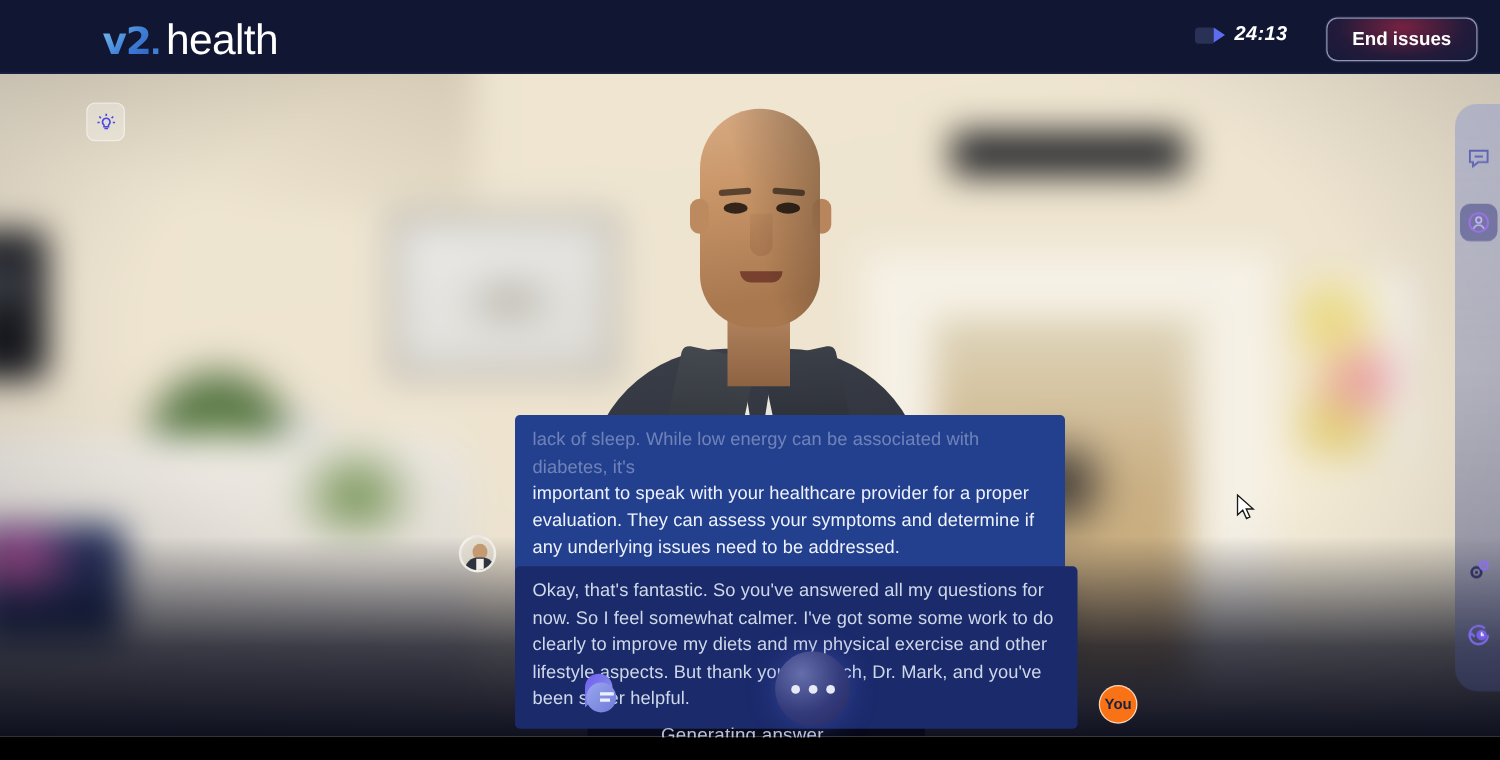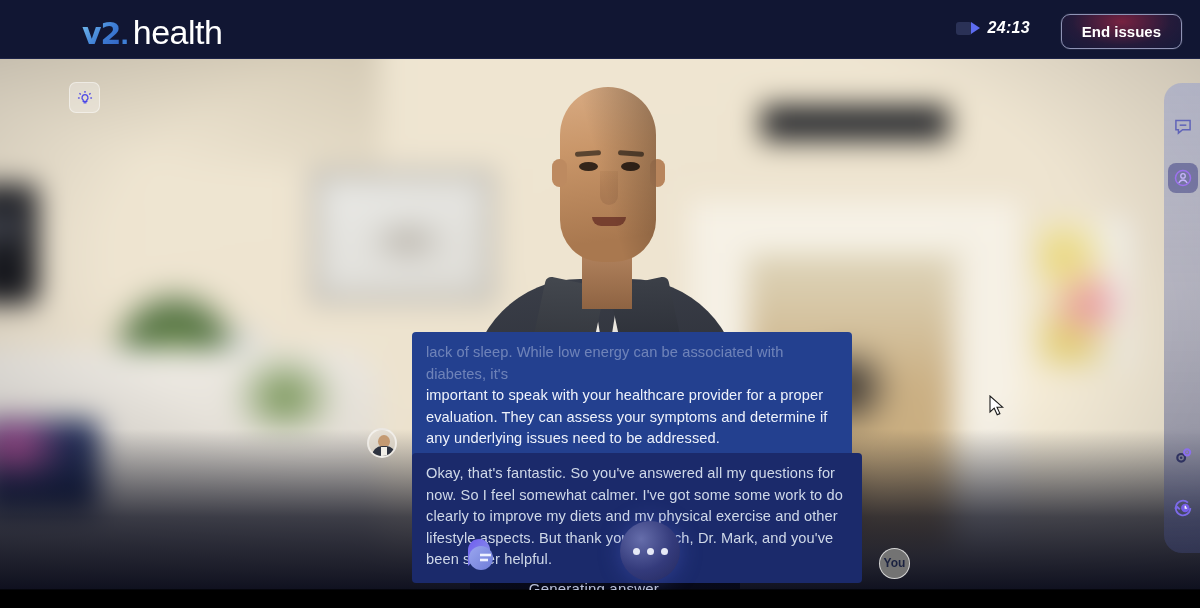--- a/index.html
+++ b/index.html
@@ -233,21 +233,21 @@
     border:2px solid rgba(255,255,255,0.55); overflow:hidden;
   }
   .avatar-doc .av-head{ position:absolute; left:9px; top:5px; width:12px; height:13px; background:#c49a72; border-radius:50%; }
   .avatar-doc .av-body{ position:absolute; left:3px; top:16px; width:24px; height:15px; background:#2e3340; border-radius:10px 10px 0 0; }
   .avatar-doc .av-shirt{ position:absolute; left:12px; top:17px; width:6px; height:13px; background:#f2efe8; }
 
   .msg-user{ left:412px; top:394px; width:450px; }
   .msg-user .bubble{ background:#1b2a6b; color:#cfd8e8; border-radius:4px; }
   .avatar-you{
     position:absolute; right:-48px; bottom:4px; width:31px; height:31px; border-radius:50%;
-    background:#737373; border:1px solid rgba(255,255,255,0.7);
+    background:#f97316; border:1px solid rgba(255,255,255,0.7);
     display:flex; align-items:center; justify-content:center;
     color:#1b2240; font-size:12px; font-weight:bold;
   }
 
   
   .controls{ position:absolute; left:0; top:498px; width:1200px; height:110px; z-index:30; }
   .chat-toggle{
     position:absolute; left:464px; top:36px; width:46px; height:40px; cursor:pointer;
   }
   .more-btn{

